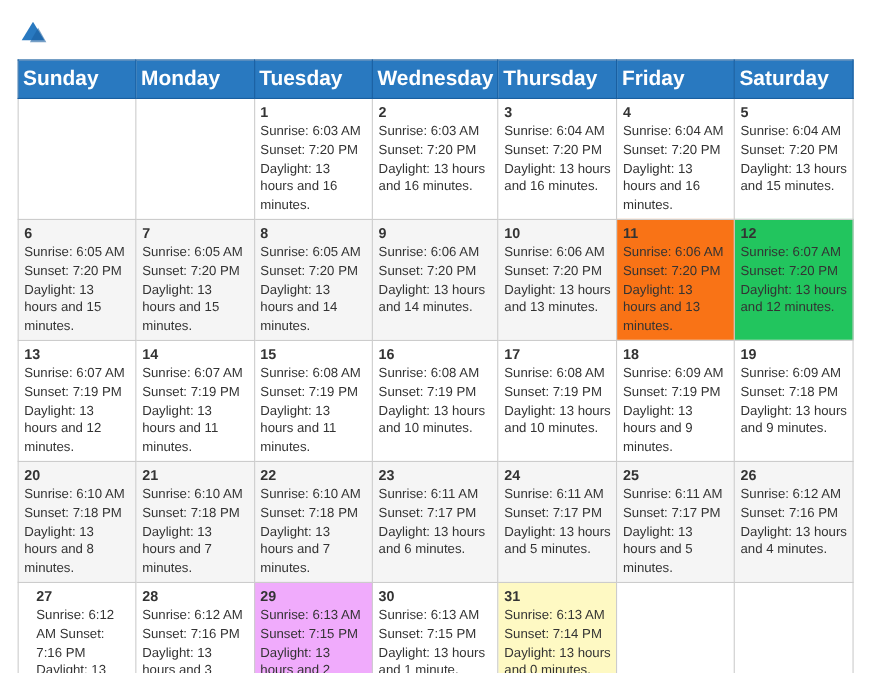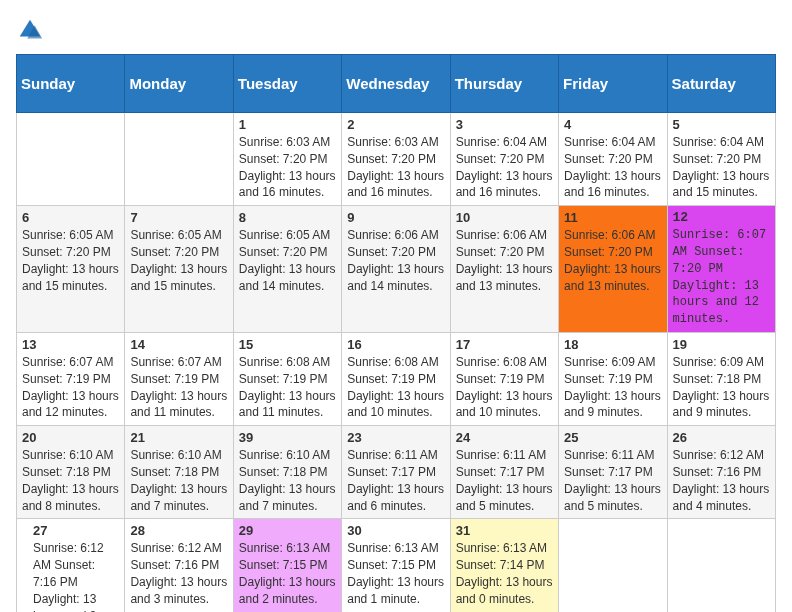--- a/index.html
+++ b/index.html
@@ -52,23 +52,23 @@
       margin-top: 2px;
     }
     .calendar {
       width: 100%;
       border-collapse: collapse;
       border: 1px solid #ccc;
     }
     .calendar th {
       background: #2979c0;
       color: #fff;
-      font-size: 15px;
-      font-weight: bold;
-      padding: 20px 4px;
+      font-size: 19px;
+      font-weight: bold;
+      padding: 6px 4px;
       text-align: left;
       border: 1px solid #1a5fa0;
     }
     .calendar td {
       vertical-align: top;
       border: 1px solid #ccc;
       padding: 4px 5px;
       width: calc(100% / 7);
       min-height: 80px;
       font-size: 10.5px;
@@ -207,21 +207,21 @@
 Daylight: 13 hours
 and 13 minutes.</div>
         </td>
         <td style="background: #f97316;">
           <span class="day-number">11</span>
           <div class="day-info">Sunrise: 6:06 AM
 Sunset: 7:20 PM
 Daylight: 13 hours
 and 13 minutes.</div>
         </td>
-        <td style="background: #d946ef; font-family: Liberation Mono, monospace;">
+        <td style="background: #22c55e;">
           <span class="day-number">12</span>
           <div class="day-info">Sunrise: 6:07 AM
 Sunset: 7:20 PM
 Daylight: 13 hours
 and 12 minutes.</div>
         </td>
       </tr>
       <tr>
         <td style="background: rgb(255, 255, 255);">
           <span class="day-number">13</span>
@@ -282,21 +282,21 @@
 and 8 minutes.</div>
         </td>
         <td style="background: rgb(245, 245, 245);">
           <span class="day-number">21</span>
           <div class="day-info">Sunrise: 6:10 AM
 Sunset: 7:18 PM
 Daylight: 13 hours
 and 7 minutes.</div>
         </td>
         <td style="background: rgb(245, 245, 245);">
-          <span class="day-number">39</span>
+          <span class="day-number">22</span>
           <div class="day-info">Sunrise: 6:10 AM
 Sunset: 7:18 PM
 Daylight: 13 hours
 and 7 minutes.</div>
         </td>
         <td style="background: rgb(245, 245, 245);">
           <span class="day-number">23</span>
           <div class="day-info">Sunrise: 6:11 AM
 Sunset: 7:17 PM
 Daylight: 13 hours

